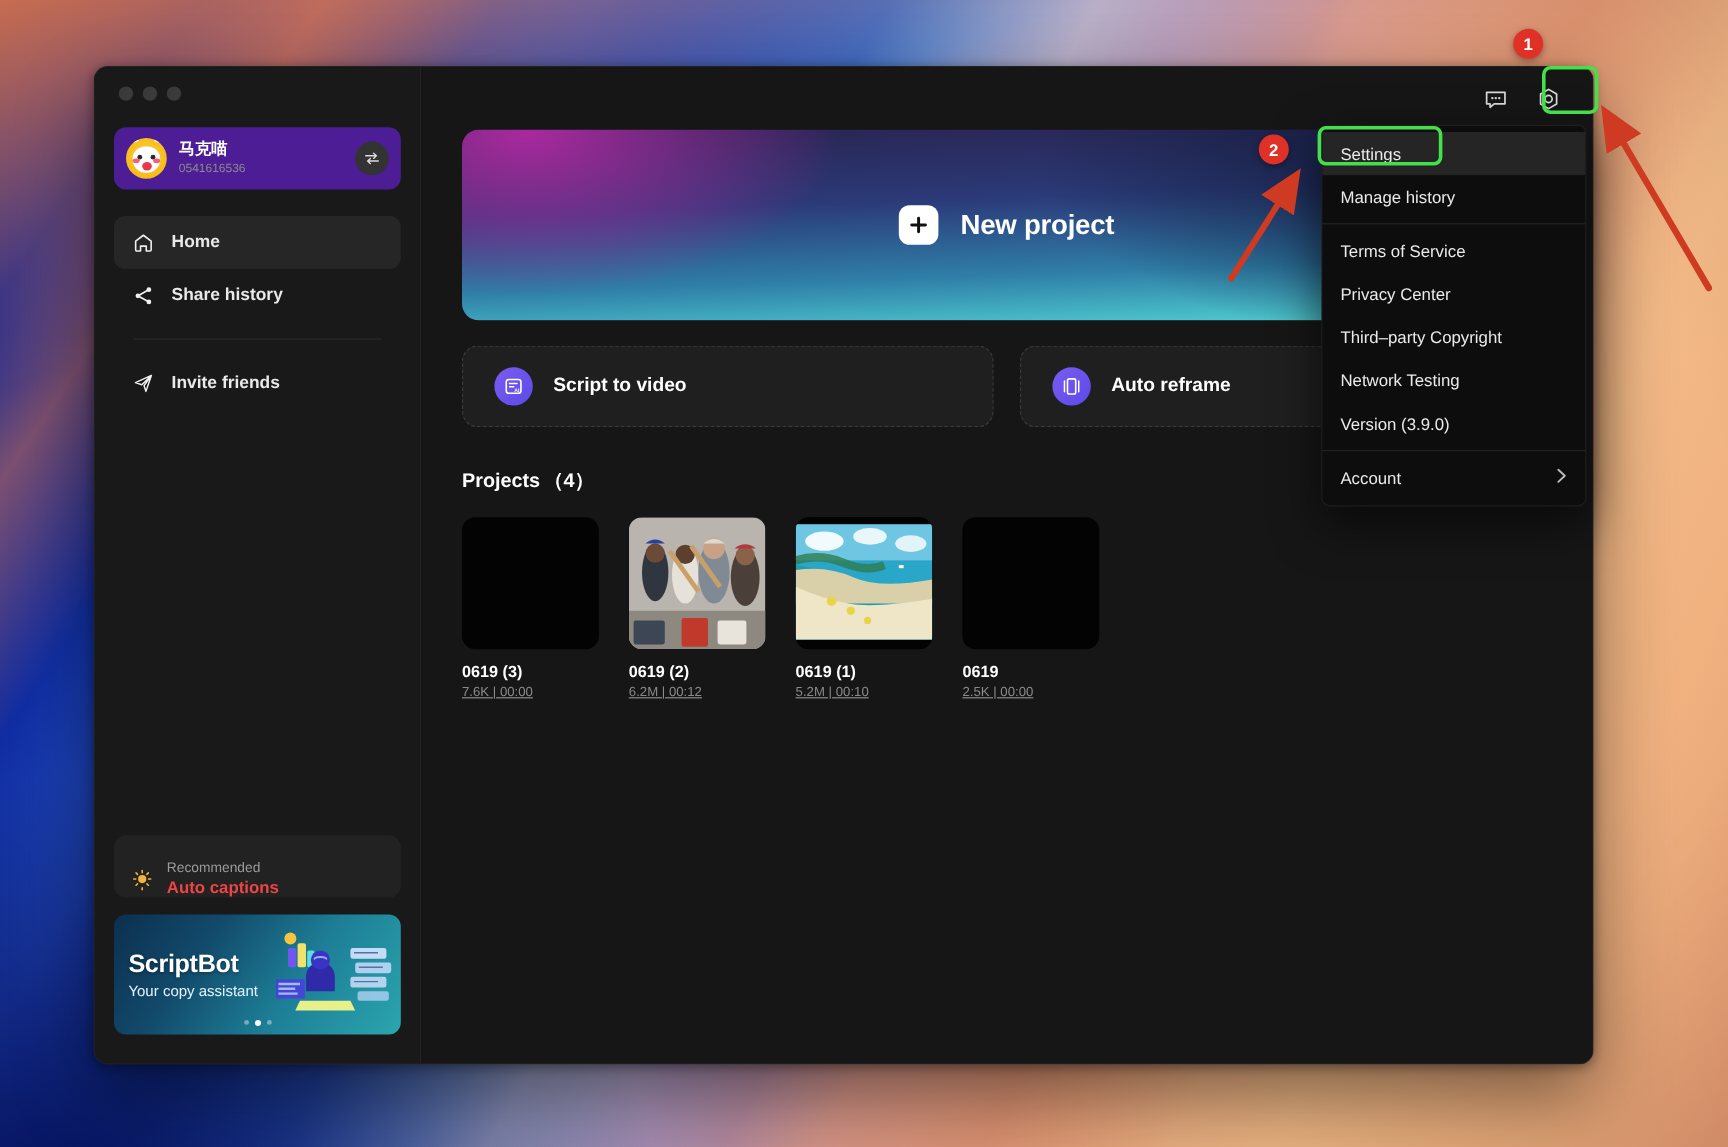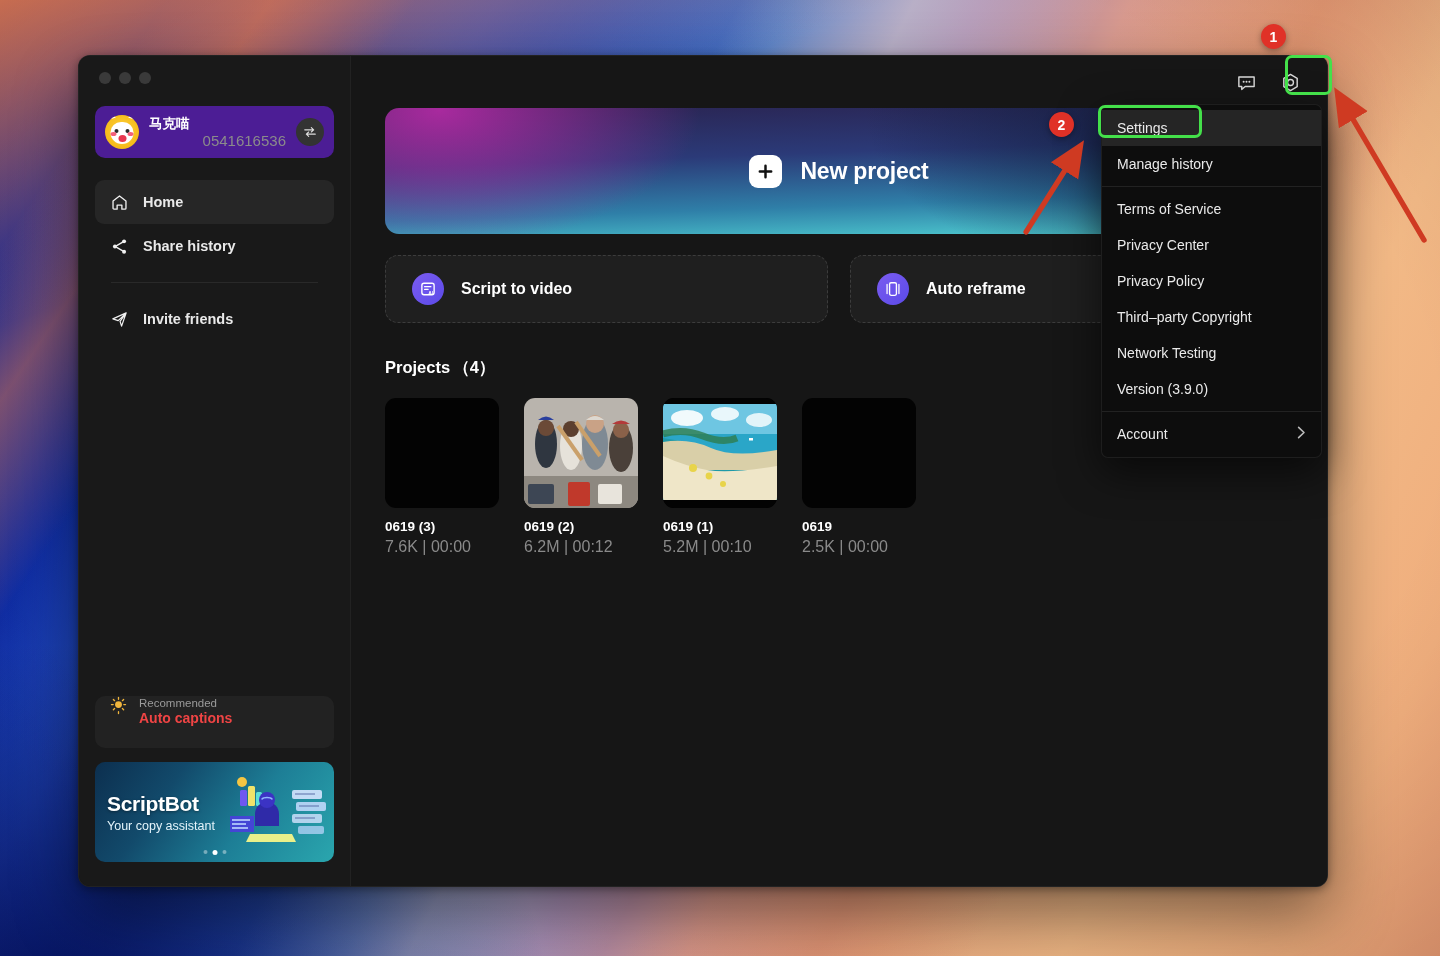--- a/index.html
+++ b/index.html
@@ -79,39 +79,39 @@
   .avatar .ear.l { left:2px; transform:rotate(-18deg); }
   .avatar .ear.r { right:2px; transform:rotate(18deg); }
   .avatar .eye { position:absolute; top:7px; width:4px; height:4px; border-radius:50%; background:#2a2a2a; }
   .avatar .eye.l { left:4px; } .avatar .eye.r { right:4px; }
   .avatar .blush { position:absolute; top:10px; width:6px; height:4px; border-radius:50%; background:#f4607a; }
   .avatar .blush.l { left:0px; } .avatar .blush.r { right:0px; }
   .avatar .mouth { position:absolute; left:50%; top:13px; transform:translateX(-50%);
     width:8px; height:7px; border-radius:50%; background:#e8364f; }
   .acct-text { flex:1; min-width:0; }
   .acct-name { color:#fff; font-size:13.5px; font-weight:700; line-height:16px; }
-  .acct-id { color:#8b8b8b; font-size:15px; line-height:16px; margin-top:1px;text-align:right; }
+  .acct-id { color:#8b8b8b; font-size:10px; line-height:16px; margin-top:1px; }
   .switch-btn {
     width:28px; height:28px; border-radius:50%; background:#333;
     display:flex; align-items:center; justify-content:center; flex:0 0 28px;
   }
 
   .nav { margin-top:22px; padding:0 16px; }
   .nav-item {
     height:44px; border-radius:9px; display:flex; align-items:center;
     gap:14px; padding:0 14px; color:#e9e9e9; font-size:14.5px; font-weight:700;
   }
   .nav-item.active { background:#262626; }
   .nav-ico { width:20px; height:20px; display:flex; align-items:center; justify-content:center; }
   .nav-sep { height:1px; background:rgba(255,255,255,.07); margin:14px 16px 14px 16px; }
 
   .sb-bottom { margin-top:auto; padding:0 16px 24px 16px; }
   .rec-card {
     height:52px; border-radius:10px; background:#222; display:flex;
-    align-items:flex-start; gap:11px; padding:0 14px; margin-bottom:14px;
+    align-items:flex-end; gap:11px; padding:0 14px; margin-bottom:14px;
   }
   .rec-label { color:#9a9a9a; font-size:11.5px; line-height:14px; }
   .rec-title { color:#ef4444; font-size:14px; font-weight:700; line-height:17px; }
 
   .promo {
     height:100px; border-radius:10px; position:relative; overflow:hidden;
     background:linear-gradient(125deg,#0c2f4f 0%,#124a6b 30%,#1d7e96 62%,#2aa6ae 100%);
   }
   .promo-title { position:absolute; left:12px; top:30px; color:#fff; font-size:21px;
     font-weight:800; letter-spacing:-.3px; text-shadow:0 1px 3px rgba(0,0,0,.4); }
@@ -127,21 +127,21 @@
   .topbar { height:52px; display:flex; align-items:center; justify-content:flex-end;
     padding:0 22px; gap:14px; }
   .top-ico { width:30px; height:30px; display:flex; align-items:center; justify-content:center;
     border-radius:7px; }
   .gear-wrap { position:relative; }
   .hl-green { position:absolute; border:3px solid #44e04a; border-radius:7px; pointer-events:none; }
 
   .content { padding:0 34px; }
 
   .hero {
-    height:126px; border-radius:14px; position:relative; overflow:hidden;
+    height:159px; border-radius:14px; position:relative; overflow:hidden;
     display:flex; align-items:center; justify-content:center;
     background:
       radial-gradient(ellipse 420px 220px at 6% 2%, #a82a9e 0%, rgba(168,42,158,0) 62%),
       radial-gradient(ellipse 560px 260px at 96% 6%, #101a36 0%, rgba(16,26,54,0) 70%),
       linear-gradient(178deg, #2a2350 0%, #2b3a78 38%, #2f7fa8 72%, #52d4d4 100%);
   }
   .hero-btn { display:flex; align-items:center; gap:18px; }
   .plus-box { width:33px; height:33px; border-radius:9px; background:#fff;
     display:flex; align-items:center; justify-content:center; }
   .hero-label { color:#fff; font-size:23px; font-weight:800; letter-spacing:-.2px; }
@@ -168,21 +168,21 @@
 
   .proj-head { margin-top:34px; color:#fff; font-size:16.5px; font-weight:800;
     display:flex; align-items:baseline; gap:3px; }
   .proj-count { font-weight:800; }
 
   .grid { display:flex; gap:25px; margin-top:19px; }
   .proj { width:114px; }
   .thumb { width:114px; height:110px; border-radius:11px; background:#030303; overflow:hidden;
     position:relative; }
   .proj-name { color:#fff; font-size:13.5px; font-weight:700; margin-top:11px; }
-  .proj-meta { color:#8a8a8a; font-size:16px; margin-top:4px; }
+  .proj-meta { color:#8a8a8a; font-size:11px; margin-top:4px;text-decoration:underline; }
 
   
   #settings-menu {
     position:absolute; left:1101px; top:104px; width:221px;
     background:#0d0d0d; border-radius:7px; padding:5px 0 5px 0;
     box-shadow:0 14px 40px rgba(0,0,0,.6); border:1px solid rgba(255,255,255,.07);
     z-index:40;
   }
   .mi { height:36px; display:flex; align-items:center; padding:0 15px;
     color:#eaeaea; font-size:14px; }
@@ -463,23 +463,20 @@
     <span>Manage history</span>
   </div>
   <div class="mi-sep"></div>
   <div class="mi">
     <span>Terms of Service</span>
   </div>
   <div class="mi">
     <span>Privacy Center</span>
   </div>
   <div class="mi">
-    <span>Privacy Policy</span>
-  </div>
-  <div class="mi">
     <span>Third–party Copyright</span>
   </div>
   <div class="mi">
     <span>Network Testing</span>
   </div>
   <div class="mi">
     <span>Version (3.9.0)</span>
   </div>
   <div class="mi-sep"></div>
   <div class="mi">

